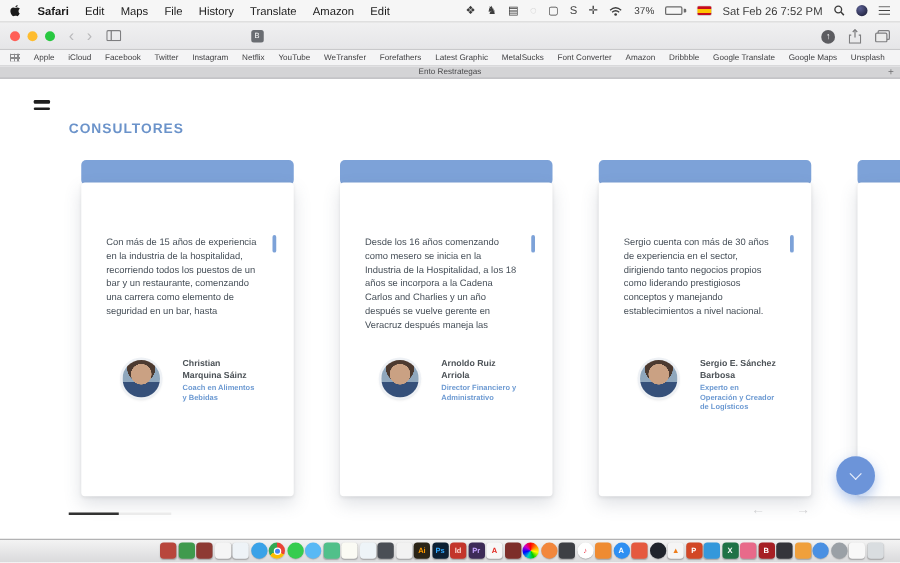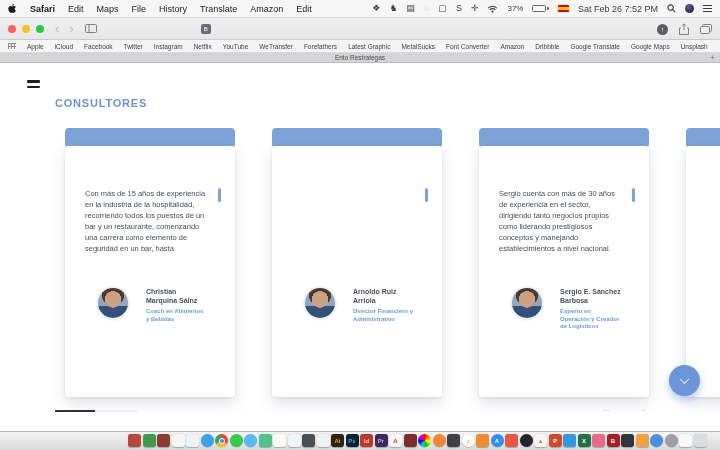--- a/index.html
+++ b/index.html
@@ -228,20 +228,21 @@
           <div class="pname">Christian Marquina Sáinz</div>
           <div class="prole">Coach en Alimentos y Bebidas</div>
         </div>
       </div>
     </div>
   </div>
 
   <div class="card-wrap" style="left:272px">
     <div class="card-bar"></div>
     <div class="card">
+      <div class="bio">Desde los 16 años comenzando como mesero se inicia en la Industria de la Hospitalidad, a los 18 años se incorpora a la Cadena Carlos and Charlies y un año después se vuelve gerente en Veracruz después maneja las</div>
       <div class="bio-scroll"></div>
       <div class="person">
         <div class="avatar"></div>
         <div>
           <div class="pname">Arnoldo Ruiz Arriola</div>
           <div class="prole">Director Financiero y Administrativo</div>
         </div>
       </div>
     </div>
   </div>

